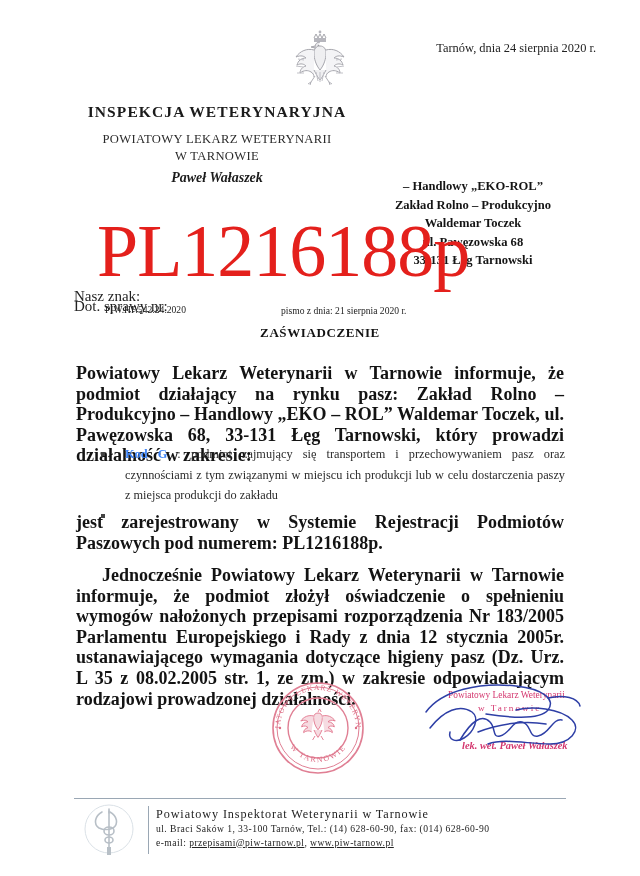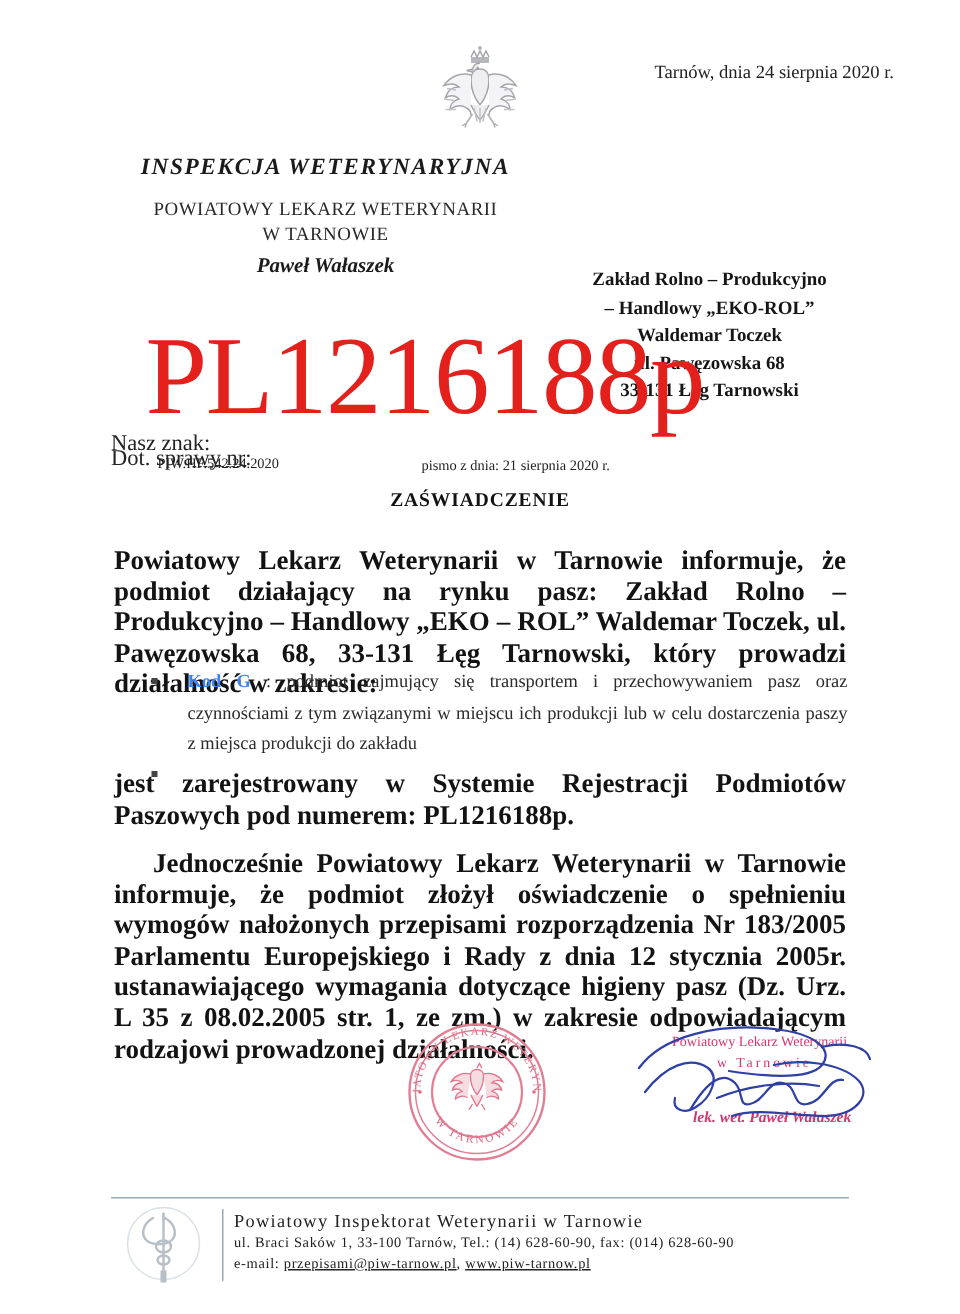--- a/index.html
+++ b/index.html
@@ -31,21 +31,20 @@
   .hdr-main {
     position: absolute;
     left: 52px;
     top: 103px;
     width: 330px;
     text-align: center;
     font-weight: bold;
     font-size: 15.5px;
     letter-spacing: 1.1px;
     color: #1b1b1b;
-    font-style: italic;
   }
   .hdr-sub {
     position: absolute;
     left: 52px;
     top: 131px;
     width: 330px;
     text-align: center;
     font-size: 12.6px;
     letter-spacing: .35px;
     color: #2a2a2a;
@@ -295,22 +294,22 @@
   <div class="doc-date">Tarnów, dnia 24 sierpnia 2020 r.</div>
 
   <div class="hdr-main">INSPEKCJA WETERYNARYJNA</div>
   <div class="hdr-sub">
     <div>POWIATOWY LEKARZ WETERYNARII</div>
     <div>W TARNOWIE</div>
   </div>
   <div class="hdr-name">Paweł Wałaszek</div>
 
   <div class="addressee">
+    <div>– Handlowy „EKO-ROL”</div>
     <div>Zakład Rolno – Produkcyjno</div>
-    <div>– Handlowy „EKO-ROL”</div>
     <div>Waldemar Toczek</div>
     <div>ul. Pawęzowska 68</div>
     <div>33-131 Łęg Tarnowski</div>
   </div>
 
   <div class="ref-row r1">Nasz znak:</div>
   <div class="ref-val-1">PIW.HF.542.24.2020</div>
   <div class="ref-row r2">Dot. sprawy nr:</div>
   <div class="ref-dash">----------</div>
   <div class="ref-val-2">pismo z dnia: 21 sierpnia 2020 r.</div>

